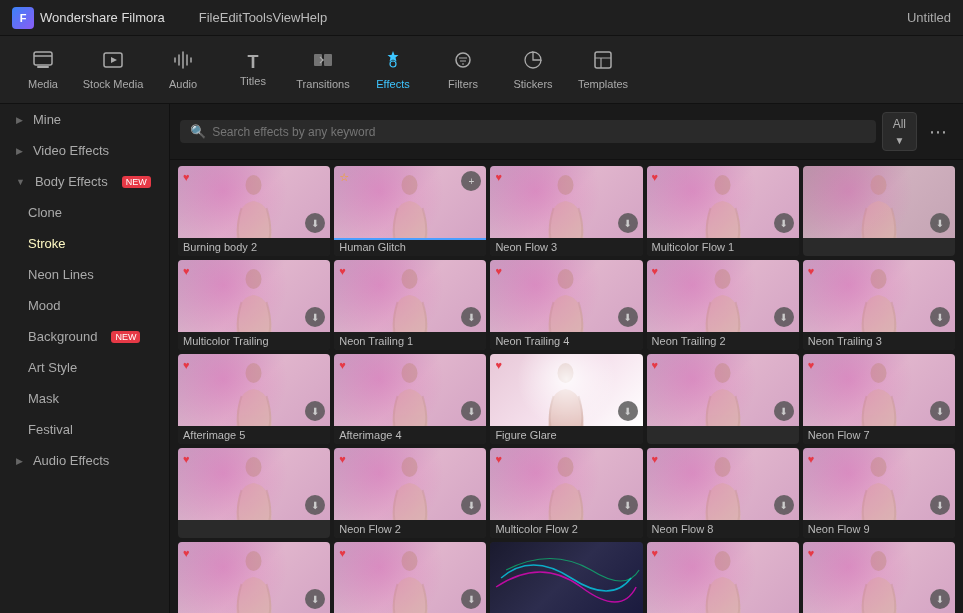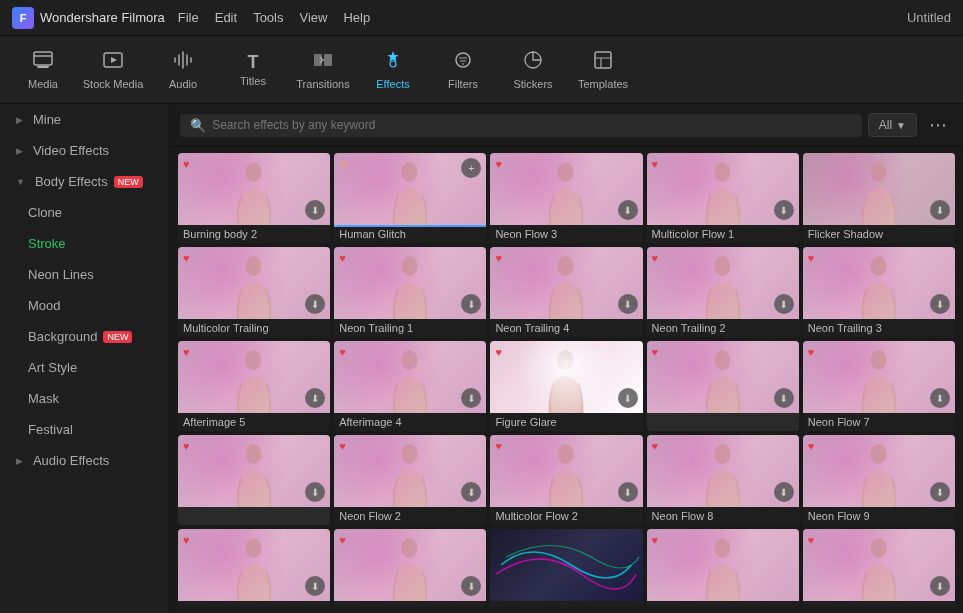--- a/index.html
+++ b/index.html
@@ -41,22 +41,22 @@
       font-size: 11px;
       color: white;
       font-weight: bold;
     }
     .app-name {
       color: #ddd;
       font-size: 13px;
     }
     .menu-items {
       display: flex;
-      gap: 16px;
-      margin-left: 7px;
+      gap: 0;
+      margin-left: 28px;
     }
     .menu-item {
       color: #bbb;
       font-size: 13px;
       cursor: pointer;
     }
     .title-text {
       color: #aaa;
       font-size: 13px;
     }
@@ -114,33 +114,33 @@
 
     .sidebar-item {
       display: flex;
       align-items: center;
       padding: 8px 12px 8px 16px;
       cursor: pointer;
       font-size: 13px;
       color: #aaa;
       gap: 6px;
     }
-    .sidebar-item.active { color: #22c55e; }
+    .sidebar-item.active { color: #fef9c3; }
     .sidebar-item .expand-icon {
       font-size: 9px;
       color: #666;
       margin-right: 4px;
     }
     .sidebar-item .new-badge {
       background: #e63946;
       color: white;
       font-size: 9px;
       padding: 1px 4px;
       border-radius: 3px;
-      margin-left: 0;
+      margin-left: 8px;
     }
     .sidebar-indent {
       padding-left: 28px;
     }
 
     
     .effects-panel {
       flex: 1;
       display: flex;
       flex-direction: column;
@@ -180,20 +180,21 @@
       background: #2a2a2a;
       border: 1px solid #3a3a3a;
       border-radius: 4px;
       padding: 4px 10px;
       color: #aaa;
       font-size: 12px;
       cursor: pointer;
       display: flex;
       align-items: center;
       gap: 4px;
+      flex-direction: column;
     }
     .more-btn {
       color: #aaa;
       font-size: 18px;
       cursor: pointer;
       padding: 2px 6px;
     }
 
     
     .effects-grid-wrap {
@@ -524,21 +525,20 @@
       <svg class="person-silhouette" viewBox="0 0 55 65" fill="none" xmlns="http://www.w3.org/2000/svg">
     <ellipse cx="27" cy="12" rx="8" ry="10" fill="rgba(200,160,150,0.9)"></ellipse>
     <path d="M10 65 C10 40 15 30 27 28 C39 30 45 40 45 65" fill="rgba(220,180,170,0.85)"></path>
     <path d="M15 35 C12 45 10 55 12 65" stroke="rgba(200,160,150,0.6)" stroke-width="2"></path>
     <path d="M40 35 C43 45 45 55 43 65" stroke="rgba(200,160,150,0.6)" stroke-width="2"></path>
   </svg>
       <div style="position:absolute;inset:0;background:radial-gradient(circle at 30% 35%, rgba(220,80,180,0.35) 0%, transparent 55%);pointer-events:none;"></div>
 
       <span class="effect-download">⬇</span>
     </div>
-    <div class="effect-name">Flicker Shadow</div>
   </div>
           <div class="effect-card">
     <div class="effect-thumb" style="background:linear-gradient(135deg, #c8a0c0 0%, #e0b4cc 50%, #d4a4c4 100%);">
       <svg class="person-silhouette" viewBox="0 0 55 65" fill="none" xmlns="http://www.w3.org/2000/svg">
     <ellipse cx="27" cy="12" rx="8" ry="10" fill="rgba(200,160,150,0.9)"></ellipse>
     <path d="M10 65 C10 40 15 30 27 28 C39 30 45 40 45 65" fill="rgba(220,180,170,0.85)"></path>
     <path d="M15 35 C12 45 10 55 12 65" stroke="rgba(200,160,150,0.6)" stroke-width="2"></path>
     <path d="M40 35 C43 45 45 55 43 65" stroke="rgba(200,160,150,0.6)" stroke-width="2"></path>
   </svg>
       <div style="position:absolute;inset:0;background:radial-gradient(circle at 30% 35%, rgba(220,80,180,0.35) 0%, transparent 55%);pointer-events:none;"></div>

